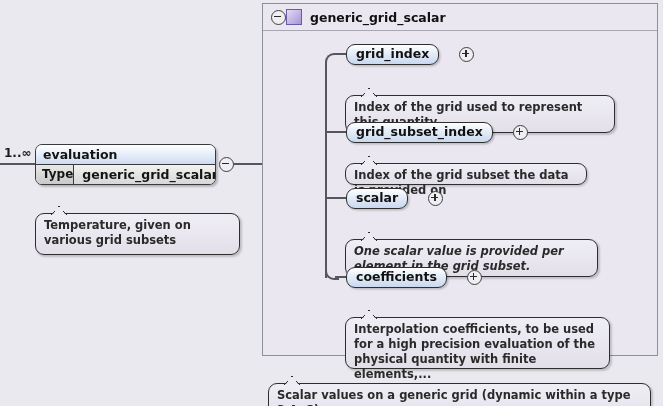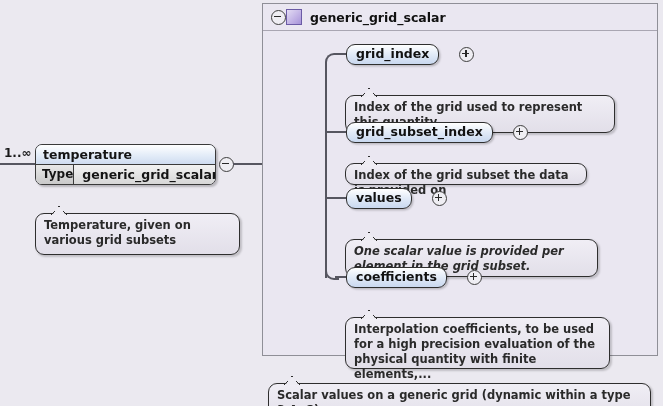--- a/index.html
+++ b/index.html
@@ -242,21 +242,21 @@
 </head>
 <body>
 
 <div id="stage">
 
   <div class="abs cardinality">1..∞</div>
 
   <div class="abs line-h" style="left:0px; top:163px; width:36px;"></div>
 
   <div class="abs elembox">
-    <div class="elembox-name">temperature</div>
+    <div class="elembox-name">evaluation</div>
     <div class="elembox-typerow">
       <div class="elembox-typelabel">Type</div>
       <div class="elembox-typevalue">generic_grid_scalar</div>
     </div>
   </div>
 
   <div class="abs bubble" style="left:35px; top:194px; width:205px; height:42px;">Temperature, given on various grid subsets</div>
 
   <div class="abs" style="left:219px; top:157px;">
     <span class="exp"><span class="h"></span></span>
@@ -311,21 +311,21 @@
   <div class="abs pill-row" style="left:346px; top:122px;">
     <span class="pill">grid_subset_index</span>
     <span class="exp">
       <span class="h"></span>
         <span class="v"></span>
     </span>
   </div>
   <div class="abs bubble" style="left:345px; top:144px; width:242px; height:22px;">Index of the grid subset the data is provided on</div>
 
   <div class="abs pill-row" style="left:346px; top:188px;">
-    <span class="pill">values</span>
+    <span class="pill">scalar</span>
     <span class="exp">
       <span class="h"></span>
         <span class="v"></span>
     </span>
   </div>
   <div class="abs bubble" style="left:345px; top:220px; width:253px; height:38px;font-style:italic;">One scalar value is provided per element in the grid subset.</div>
 
   <div class="abs pill-row" style="left:346px; top:267px;">
     <span class="pill">coefficients</span>
     <span class="exp">

